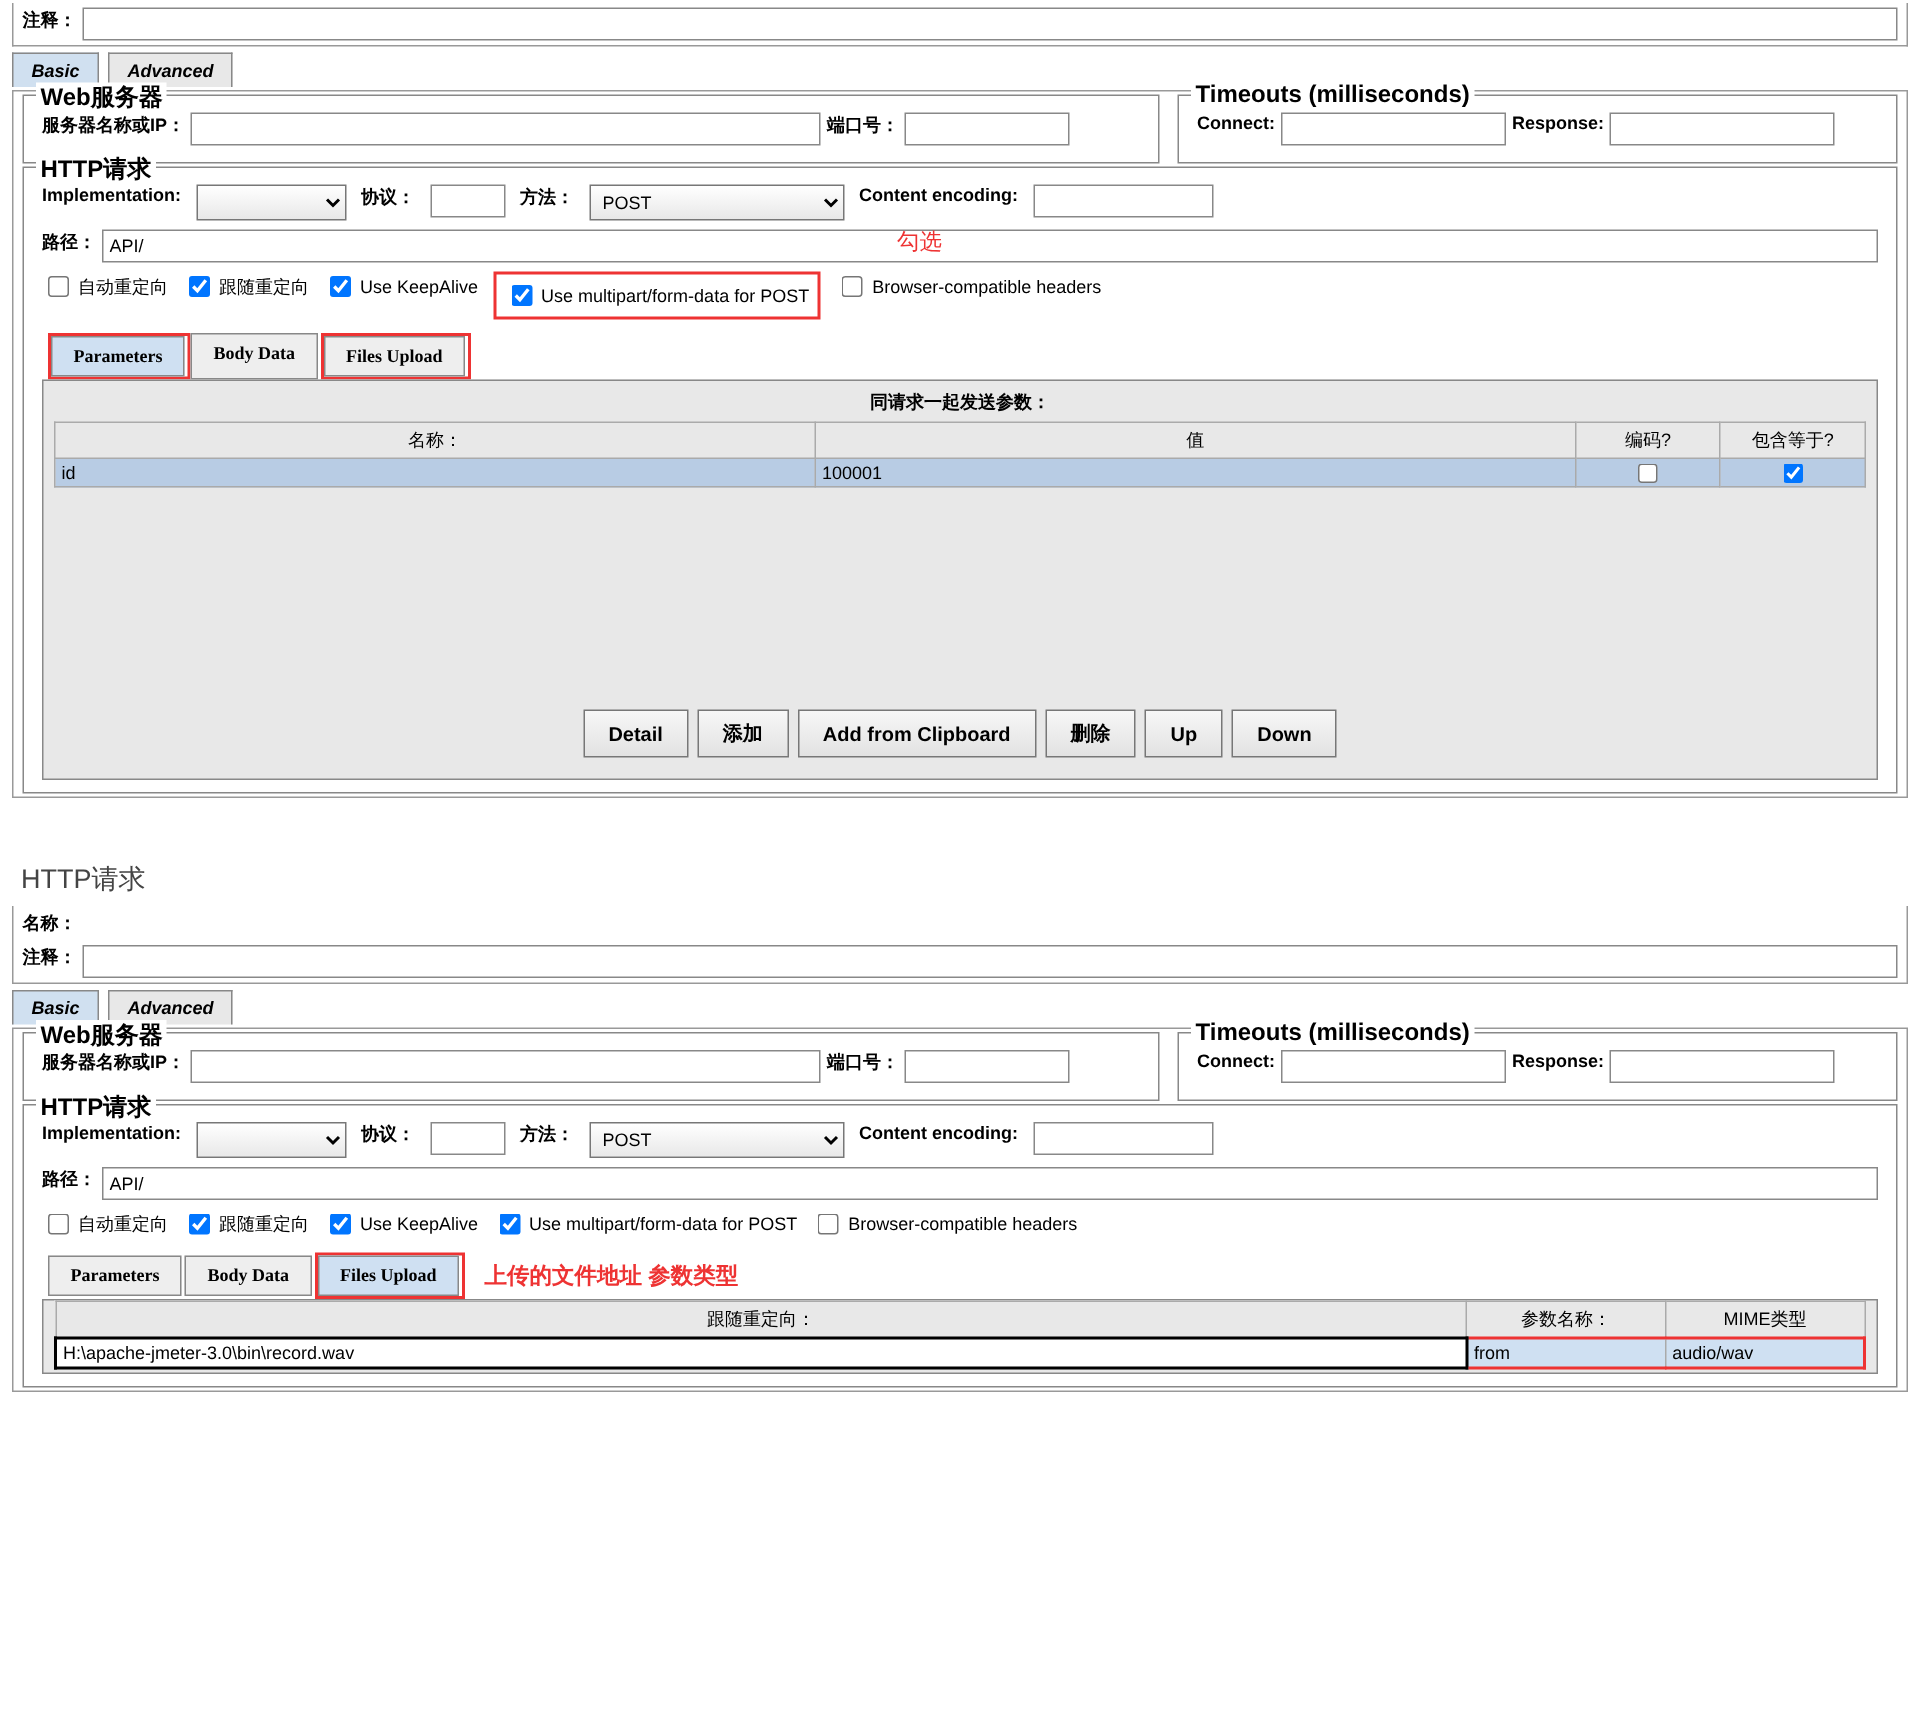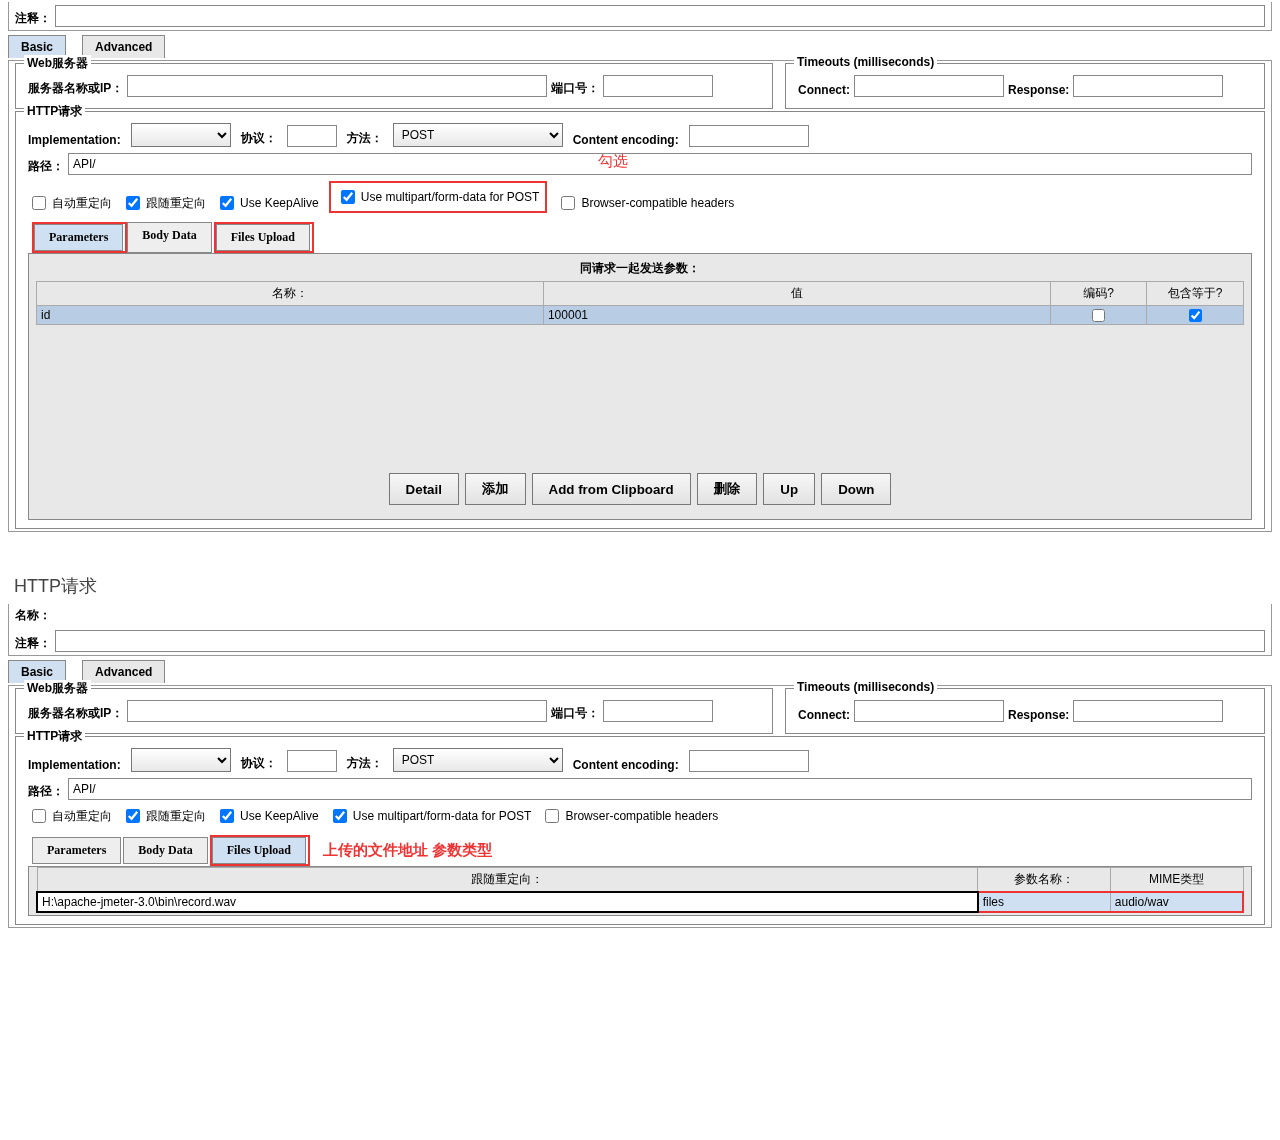--- a/index.html
+++ b/index.html
@@ -5,40 +5,40 @@
   * { box-sizing: border-box; }
   body {
     margin: 0;
     font-family: Arial, "Microsoft YaHei", sans-serif;
     font-size: 12px;
     background: #fff;
     color: #000;
     width: 1280px;
   }
   .panel { border: 1px solid #999; margin: 2px 8px 2px 8px; padding: 0; }
-  .row { display: flex; align-items: flex-end; padding: 3px 6px; gap: 4px; }
+  .row { display: flex; align-items: flex-start; padding: 3px 6px; gap: 4px; }
   .lbl { font-weight: bold; }
   input[type=text], select {
     border: 1px solid #888; background: #fff; height: 22px; padding: 1px 4px;
     font-size: 12px;
   }
   .wide { flex: 1; }
   .tabs { display: flex; margin: 4px 0 0 8px; }
   .tab {
     border: 1px solid #888; border-bottom: none;
-    padding: 4px 12px; margin-right: 16px; background: #e8e8e8;
-    font-weight: bold; cursor: pointer;
+    padding: 4px 12px; margin-right: 6px; background: #e8e8e8;
+    font-weight: bold; cursor: pointer; font-style: italic;
   }
   .tab.active { background: #d0e0f0; }
   .fieldset {
     border: 1px solid #888; margin: 2px 6px; position: relative; padding: 8px 6px 8px 6px;
   }
   .legend {
     position: absolute; top: -9px; left: 8px; background: #fff;
-    font-weight: bold; padding: 0 3px; font-size: 12px;
+    font-weight: bold; padding: 0 3px; font-size: 16px;
   }
   .subtabs { display: flex; margin: 6px 0 0 10px; }
   .subtab {
     border: 1px solid #888; padding: 5px 14px; margin-right: 2px;
     background: #eee; font-weight: bold; cursor: pointer; font-family: Liberation Serif, serif;
   }
   .subtab.active { background: #cfe0f2; }
   table.params {
     width: calc(100% - 14px); margin: 0 7px; border-collapse: collapse;
     background: #e8e8e8;
@@ -300,20 +300,20 @@
         <thead>
           <tr>
             <th style="width:78%;">跟随重定向：</th>
             <th style="width:11%;">参数名称：</th>
             <th style="width:11%;">MIME类型</th>
           </tr>
         </thead>
         <tbody>
           <tr class="red-box">
             <td style="border:2px solid #000;">H:\apache-jmeter-3.0\bin\record.wav</td>
-            <td style="background:#cfe0f2;">files</td>
+            <td style="background:#cfe0f2;">from</td>
             <td style="background:#cfe0f2;">audio/wav</td>
           </tr>
         </tbody>
       </table>
     </div>
   </div>
 </div>
 
 </body></html>

